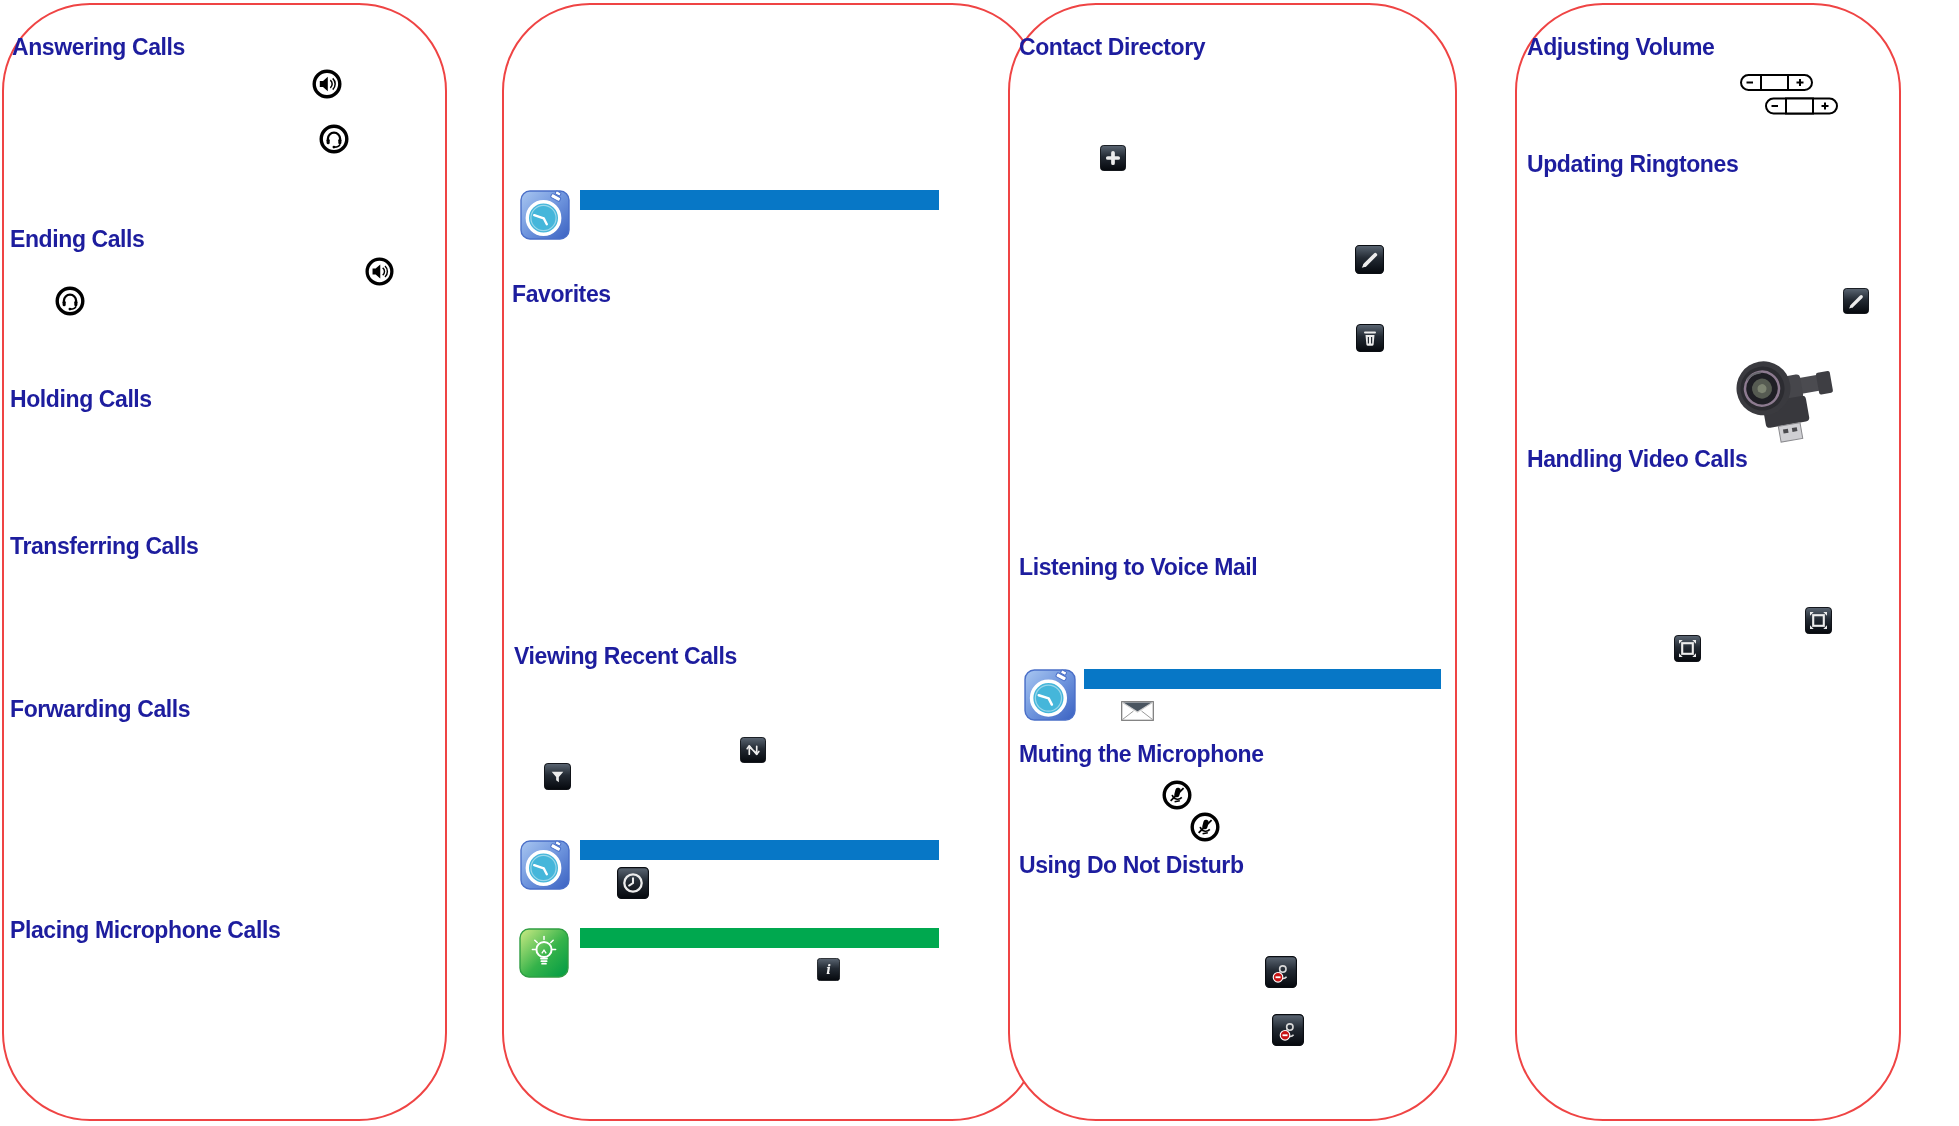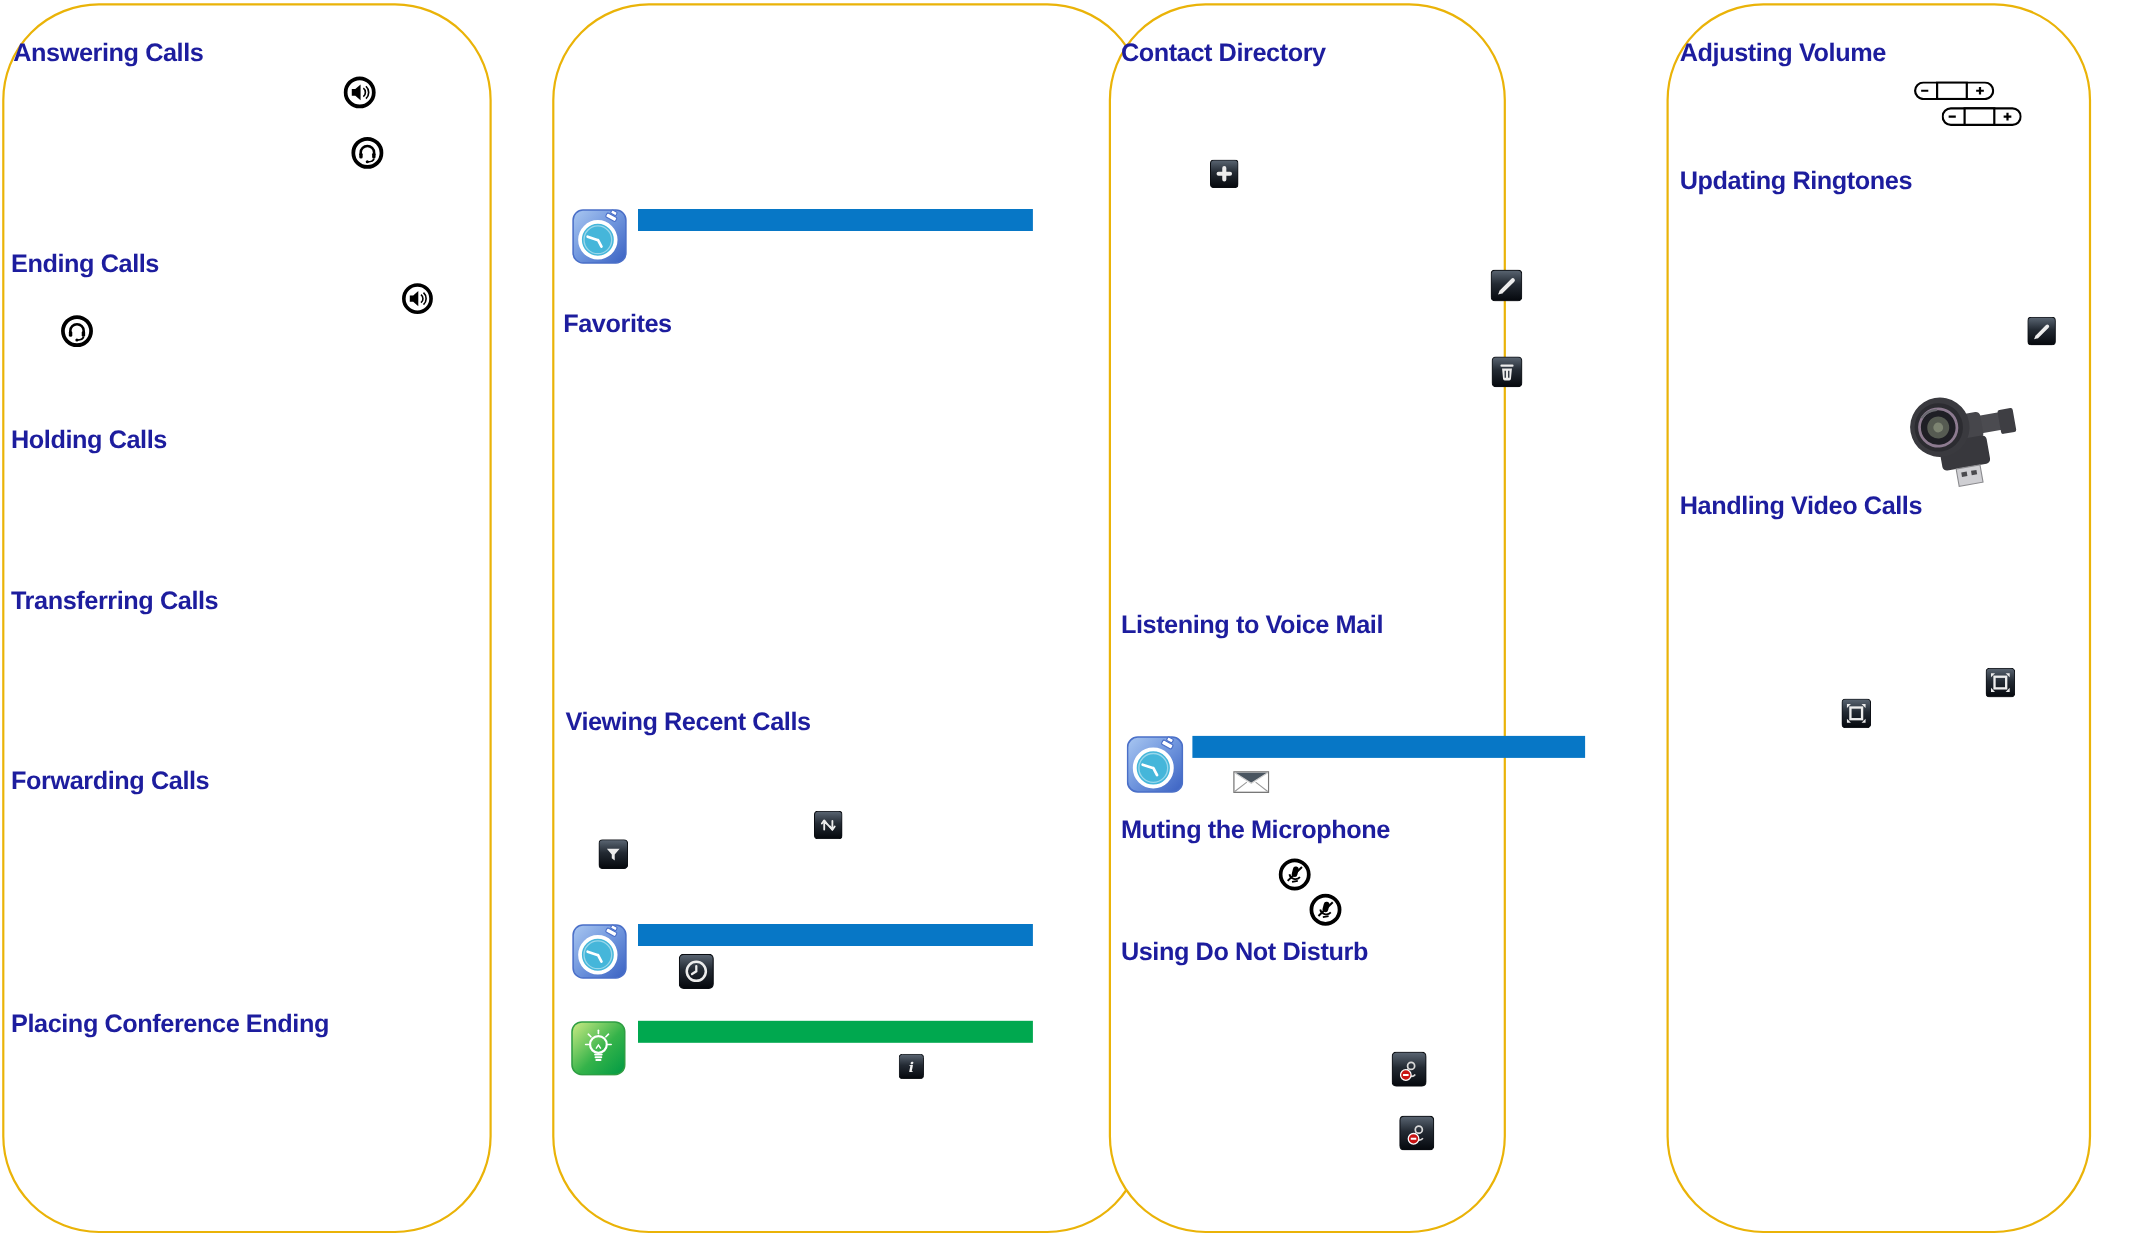--- a/index.html
+++ b/index.html
@@ -1,19 +1,19 @@
 <!DOCTYPE html>
 <html><head>
 <meta charset="utf-8">
 <style>
   html,body{margin:0;padding:0;background:#fff;}
   #page{position:relative;width:1959px;height:1126px;background:#fff;overflow:hidden;
         font-family:"Liberation Sans",sans-serif;}
   .panel{position:absolute;top:3px;height:1118px;background:#fff;
-         border:2px solid #eab308;border-radius:88px;box-sizing:border-box;text-decoration:underline;}
+         border:2px solid #ef4444;border-radius:88px;box-sizing:border-box;text-decoration:underline;}
   .h1{position:absolute;font-weight:bold;font-size:23px;line-height:1.05;
       color:#1d1d9e;letter-spacing:-0.4px;white-space:nowrap;}
   .bar{position:absolute;height:20px;}
   .bar.blue{background:#0777c6;}
   .bar.green{background:#00a84f;}
   .ic{position:absolute;display:block;}
   svg{display:block;}
 </style>
 </head>
 <body>
@@ -184,21 +184,21 @@
     <svg class="ic" style="left:361px;top:252px;" width="29" height="29">
         <use href="#sym-speaker"></use>
       </svg>
     <svg class="ic" style="left:51px;top:281px;" width="30" height="30">
         <use href="#sym-headset"></use>
       </svg>
 
     <div class="h1" style="left:6px;top:382px;">Holding Calls</div>
     <div class="h1" style="left:6px;top:529px;">Transferring Calls</div>
     <div class="h1" style="left:6px;top:648px;margin-top:44px;">Forwarding Calls</div>
-    <div class="h1" style="left:6px;top:913px;">Placing Conference Ending</div>
+    <div class="h1" style="left:6px;top:913px;">Placing Microphone Calls</div>
   </div>
 
   <div class="panel" style="left:502px;width:538px;">
     <svg class="ic" style="left:16px;top:185px;" width="50" height="50">
         <use href="#sym-timer"></use>
       </svg>
     <div class="bar blue" style="left:76px;top:185px;width:359px;"></div>
 
     <div class="h1" style="left:8px;top:277px;">Favorites</div>
     <div class="h1" style="left:10px;top:639px;">Viewing Recent Calls</div>
@@ -220,21 +220,21 @@
 
     <svg class="ic" style="left:15px;top:923px;" width="50" height="50">
         <use href="#sym-bulb"></use>
       </svg>
     <div class="bar green" style="left:76px;top:923px;width:359px;"></div>
     <svg class="ic" style="left:313px;top:953px;" width="23" height="23">
         <use href="#sym-info"></use>
       </svg>
   </div>
 
-  <div class="panel" style="left:1008px;width:361px;">
+  <div class="panel" style="left:1008px;width:449px;">
     <div class="h1" style="left:9px;top:30px;">Contact Directory</div>
     <svg class="ic" style="left:90px;top:140px;" width="26" height="26">
         <use href="#sym-plus"></use>
       </svg>
     <svg class="ic" style="left:345px;top:240px;" width="29" height="29">
         <use href="#sym-pencil"></use>
       </svg>
     <svg class="ic" style="left:346px;top:319px;" width="28" height="28">
         <use href="#sym-trash"></use>
       </svg>

